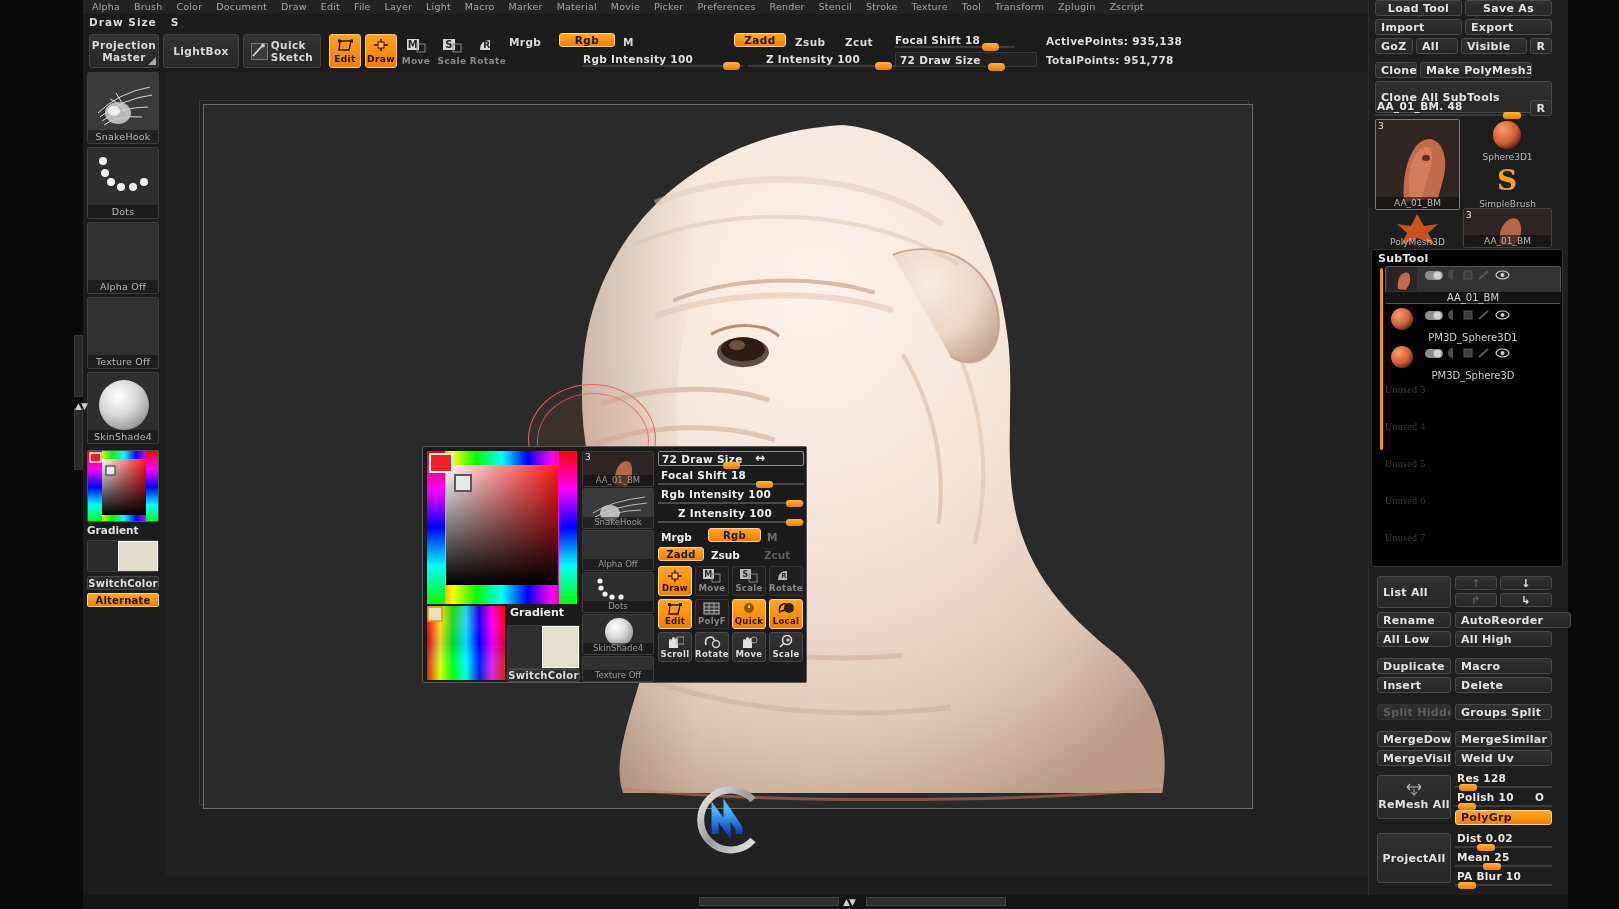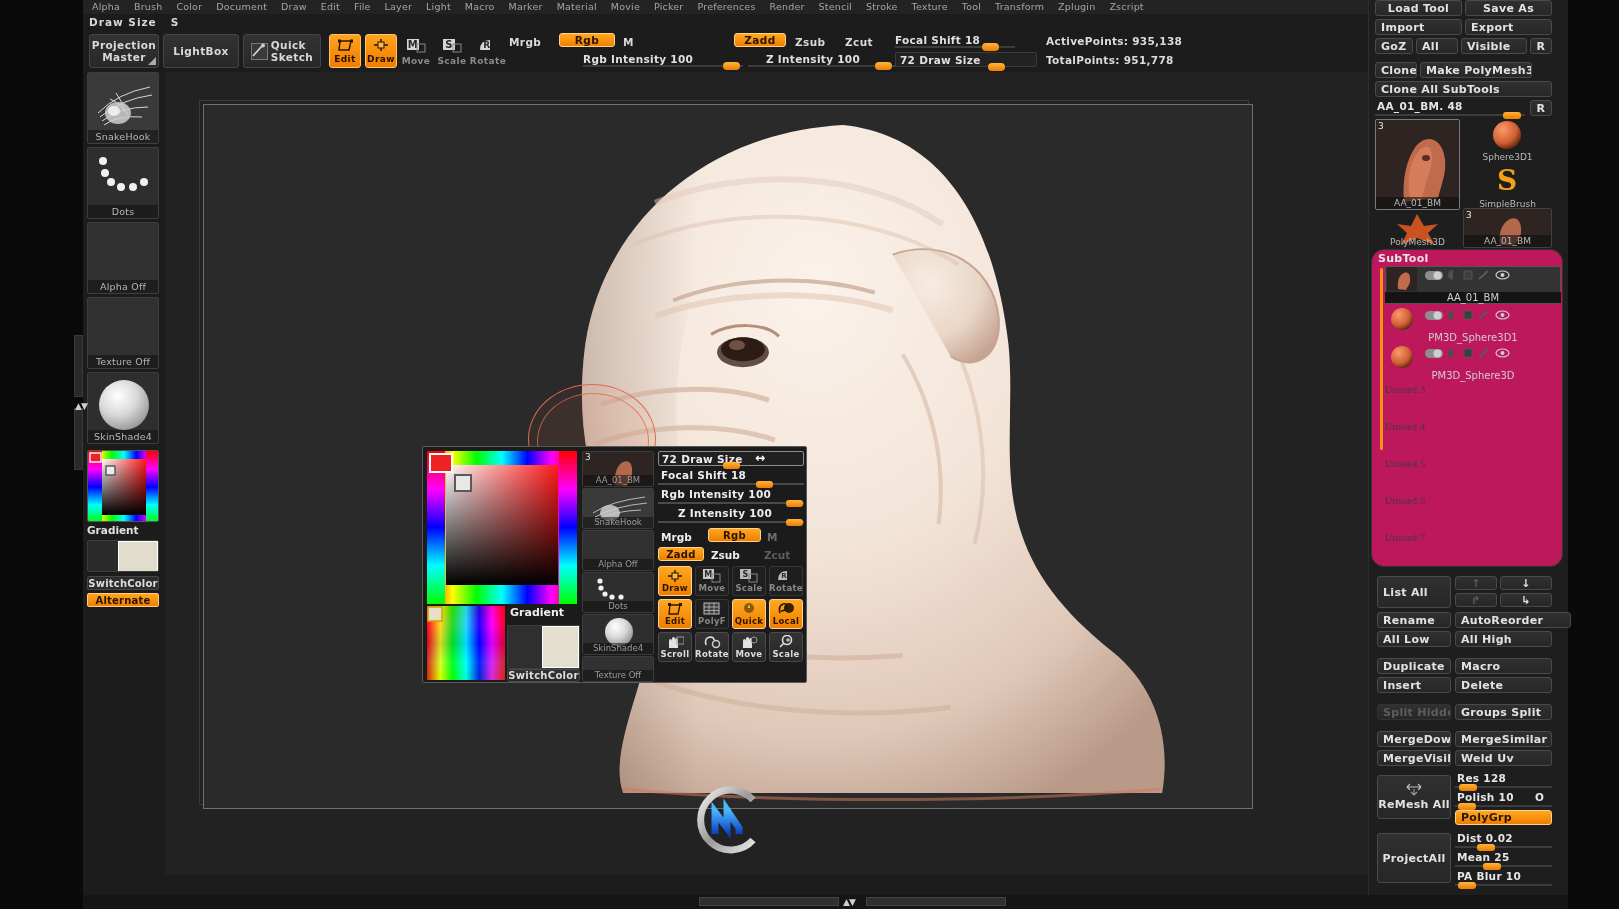--- a/index.html
+++ b/index.html
@@ -88,21 +88,21 @@
   
   .toolpanel{ position:absolute; left:1285px; top:0; width:200px; bottom:0;
      background:#1e1e1e; border-left:1px solid #2e2e2e;}
   .pbtn{ position:absolute; background:linear-gradient(#303030,#272727);
      border:1px solid #4a4a4a; border-radius:3px; color:#e2e2e2;
      font-size:11px; font-weight:bold; display:flex; align-items:center;
      padding-left:5px; letter-spacing:.3px; white-space:nowrap; overflow:hidden;}
   .pbtn.c{ justify-content:center; padding-left:0;}
   .pbtn.dimtxt{ color:#5d5d5d; }
   .pbtn.on{ background:linear-gradient(#ffa81f,#ef7e00); border-color:#ffd08f; color:#2a1500;}
-  .psec{ position:absolute; background:#be185d; border:1px solid #333; border-radius:13px;}
+  .psec{ position:absolute; background:#000000; border:1px solid #333; border-radius:3px;}
   .psec .hdr{ position:absolute; left:6px; top:2px; font-size:11px; font-weight:bold;
      color:#e6e6e6; letter-spacing:.3px;}
   .pslider{ position:absolute; }
   .pslider .pl{ position:absolute; left:2px; top:0; font-size:10.5px; font-weight:bold;
      color:#e6e6e6; white-space:nowrap; letter-spacing:.3px;}
   .pslider .pt{ position:absolute; left:0; right:0; bottom:0; height:2px; background:#3c3c3c;}
   .tslot{ position:absolute; background:#2b2b2b; border:1px solid #414141; border-radius:2px; overflow:hidden;}
   .tslot .tcap{ position:absolute; left:0;right:0;bottom:0;height:12px;
      background:rgba(15,15,15,.6); font-size:9px; color:#b9b9b9; text-align:center; line-height:12px;}
   .tslot .num{ position:absolute; left:2px; top:1px; font-size:9px; color:#e7e7e7;}
@@ -667,21 +667,21 @@
     <div class="pbtn c" style="left:96px; top:0px; width:87px; height:16px;">Save As</div>
     <div class="pbtn" style="left:6px; top:19px; width:87px; height:16px;">Import</div>
     <div class="pbtn" style="left:96px; top:19px; width:87px; height:16px;">Export</div>
     <div class="pbtn" style="left:6px; top:38px; width:38px; height:16px;">GoZ</div>
     <div class="pbtn" style="left:47px; top:38px; width:42px; height:16px;">All</div>
     <div class="pbtn" style="left:92px; top:38px; width:66px; height:16px;">Visible</div>
     <div class="pbtn c" style="left:161px; top:38px; width:22px; height:16px;">R</div>
 
     <div class="pbtn" style="left:6px; top:62px; width:42px; height:16px;">Clone</div>
     <div class="pbtn" style="left:51px; top:62px; width:112px; height:16px;">Make PolyMesh3D</div>
-    <div class="pbtn" style="left:6px; top:81px; width:177px; height:16px;">Clone All SubTools</div>
+    <div class="pbtn" style="left:6px; top:81px; width:177px; height:32px;">Clone All SubTools</div>
 
     <div class="pslider" style="left:6px; top:100px; width:150px; height:16px;">
       <span class="pl">AA_01_BM. 48</span>
       <div class="pt"></div>
       <div style="position:absolute;left:128px;bottom:-3px;width:18px;height:7px;border-radius:3px;background:linear-gradient(#ffb43a,#ee7e00);"></div>
     </div>
     <div class="pbtn c" style="left:161px; top:100px; width:22px; height:16px;">R</div>
 
     <div class="tslot" style="left:6px; top:119px; width:85px; height:91px; border-color:#7a7a7a;">
       <svg width="85" height="91" viewBox="0 0 85 91">

